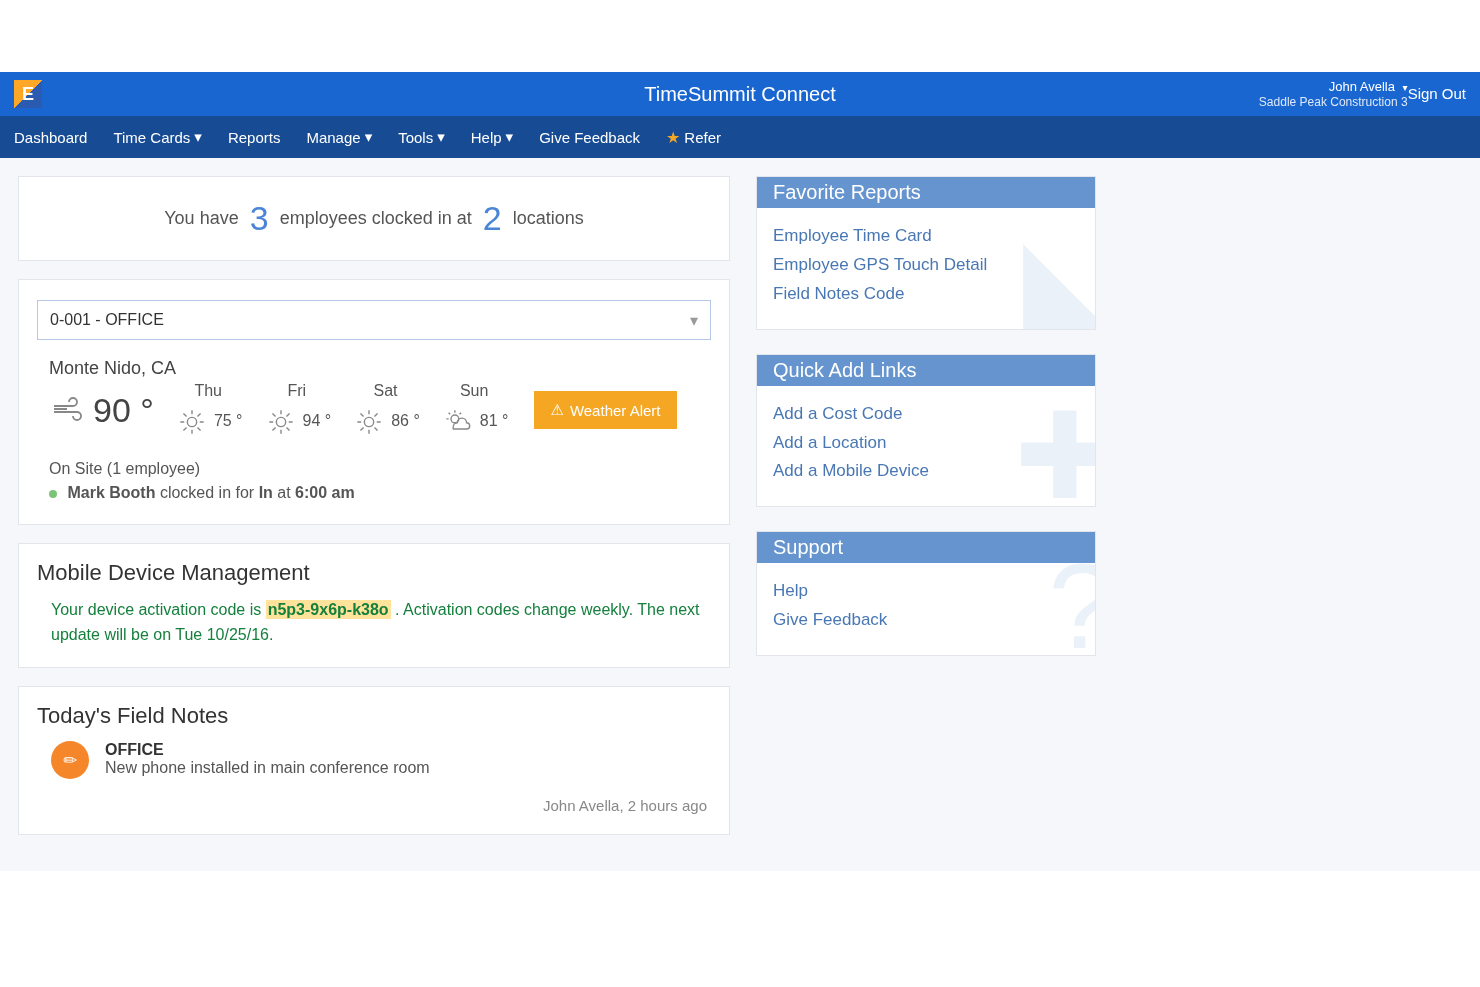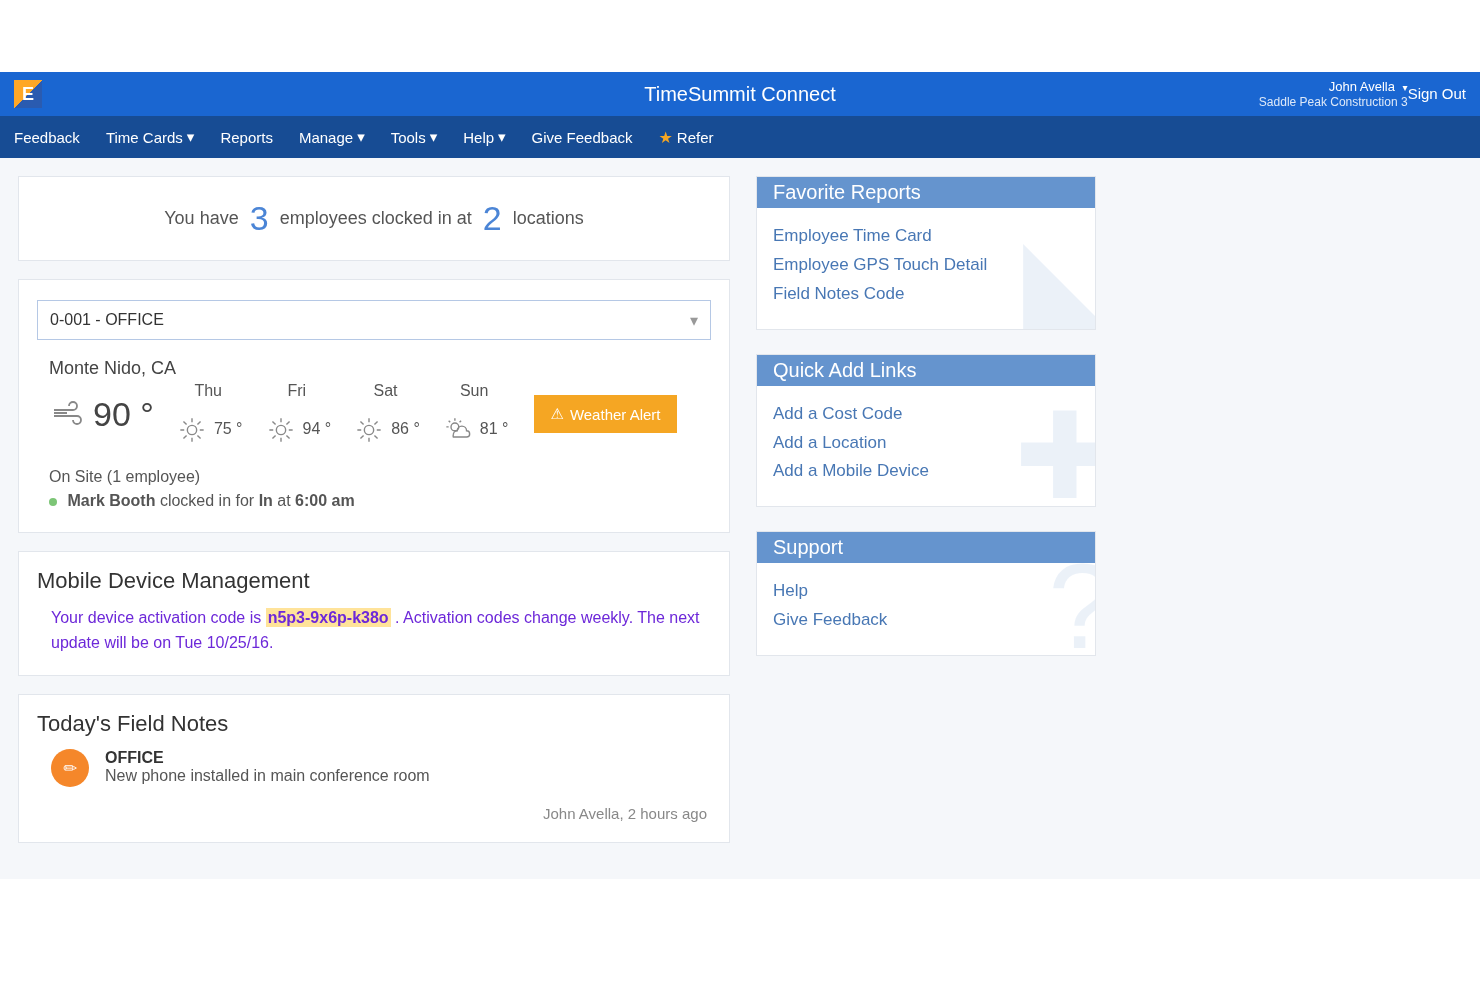--- a/index.html
+++ b/index.html
@@ -31,32 +31,32 @@
 
     .weather-panel { padding: 20px 18px 22px; }
     .loc-select { width: 100%; border: 1px solid #b5c8e5; padding: 10px 12px; font-size: 16px; color: #333; background: #fff; position: relative; }
     .loc-select::after { content: "▾"; position: absolute; right: 12px; color: #999; }
     .city { margin: 18px 0 2px 12px; font-size: 18px; color: #444; }
     .weather-row { display: flex; align-items: center; gap: 20px; margin-left: 12px; flex-wrap: wrap; }
     .current-weather { display: flex; align-items: center; gap: 8px; }
     .temp-now { font-size: 34px; color: #444; }
     .wx-icon { width: 36px; height: 36px; display: inline-flex; align-items: center; justify-content: center; }
     .forecast { display: flex; flex-direction: column; align-items: center; font-size: 16px; color: #555; line-height: 1.3; }
-    .forecast .day { margin-bottom: 10px; }
+    .forecast .day { margin-bottom: 2px; }
     .forecast .t-row { display: flex; align-items: center; gap: 4px; }
     .alert-btn { background: #f5a623; color: #fff; padding: 10px 16px; border: none; font-size: 15px; display: inline-flex; align-items: center; gap: 6px; cursor: pointer; margin-left: 6px; }
     .onsite { margin: 20px 0 0 12px; font-size: 16px; color: #555; }
     .onsite-header { margin-bottom: 6px; }
     .dot { width: 8px; height: 8px; background: #7cc576; border-radius: 50%; display: inline-block; margin-right: 6px; vertical-align: middle; }
     .emp-name { font-weight: 600; }
     .emp-time { font-weight: 600; }
 
     .panel-sub { padding: 16px 18px 20px; }
     .panel-title { font-size: 22px; font-weight: 400; color: #333; margin-bottom: 12px; }
-    .device-text { color: #6d28d9; font-size: 16px; line-height: 1.55; max-width: 660px; margin-left: 14px; }
+    .device-text { color: #15803d; font-size: 16px; line-height: 1.55; max-width: 660px; margin-left: 14px; }
     .code-hl { background: #ffe39a; font-weight: 600; padding: 1px 2px; }
 
     .fieldnote-row { display: flex; gap: 16px; align-items: flex-start; margin-left: 14px; margin-top: 8px; }
     .pin-circle { width: 38px; height: 38px; background: #f5872a; border-radius: 50%; display: flex; align-items: center; justify-content: center; color: #fff; transform: rotate(-45deg); }
     .fn-title { font-weight: 700; color: #333; }
     .fn-body { color: #555; font-size: 16px; }
     .fn-meta { text-align: right; color: #888; font-size: 15px; margin-top: 18px; padding-right: 4px; }
 
     .side-card { background: #fff; border: 1px solid #e2e6ec; margin-bottom: 24px; position: relative; overflow: hidden; }
     .side-card-header { background: #6594ce; color: #fff; font-size: 20px; padding: 4px 16px; }
@@ -81,21 +81,21 @@
           <span>John Avella</span>
           <span class="dropdown-caret">▾</span>
         </div>
         <div class="user-org">Saddle Peak Construction 3</div>
       </div>
       <div class="signout">Sign Out</div>
     </div>
   </div>
 
   <div class="mainnav">
-    <span class="nav-item">Feedback</span>
+    <span class="nav-item">Dashboard</span>
     <span class="nav-item">
       <span>Time Cards</span>
       <span>▾</span>
     </span>
     <span class="nav-item">Reports</span>
     <span class="nav-item">
       <span>Manage</span>
       <span>▾</span>
     </span>
     <span class="nav-item">

